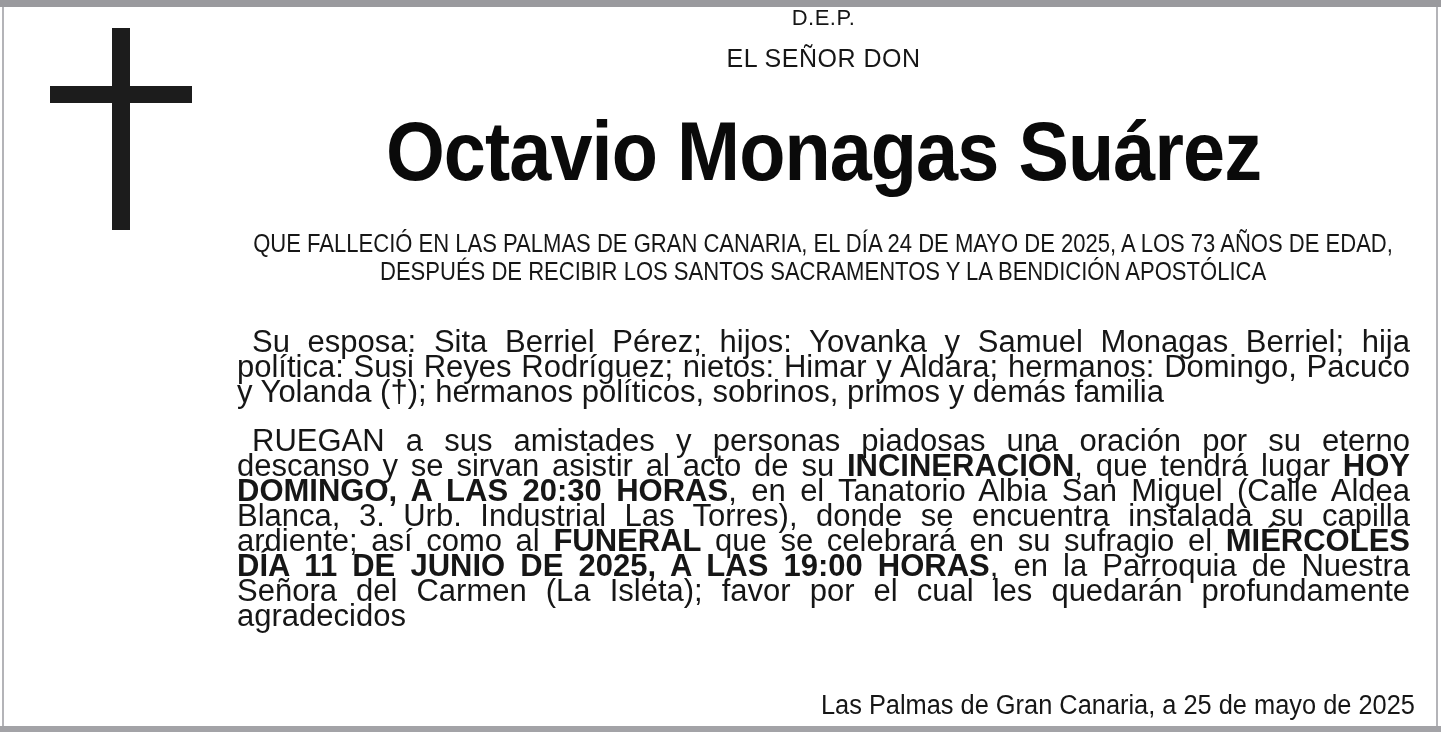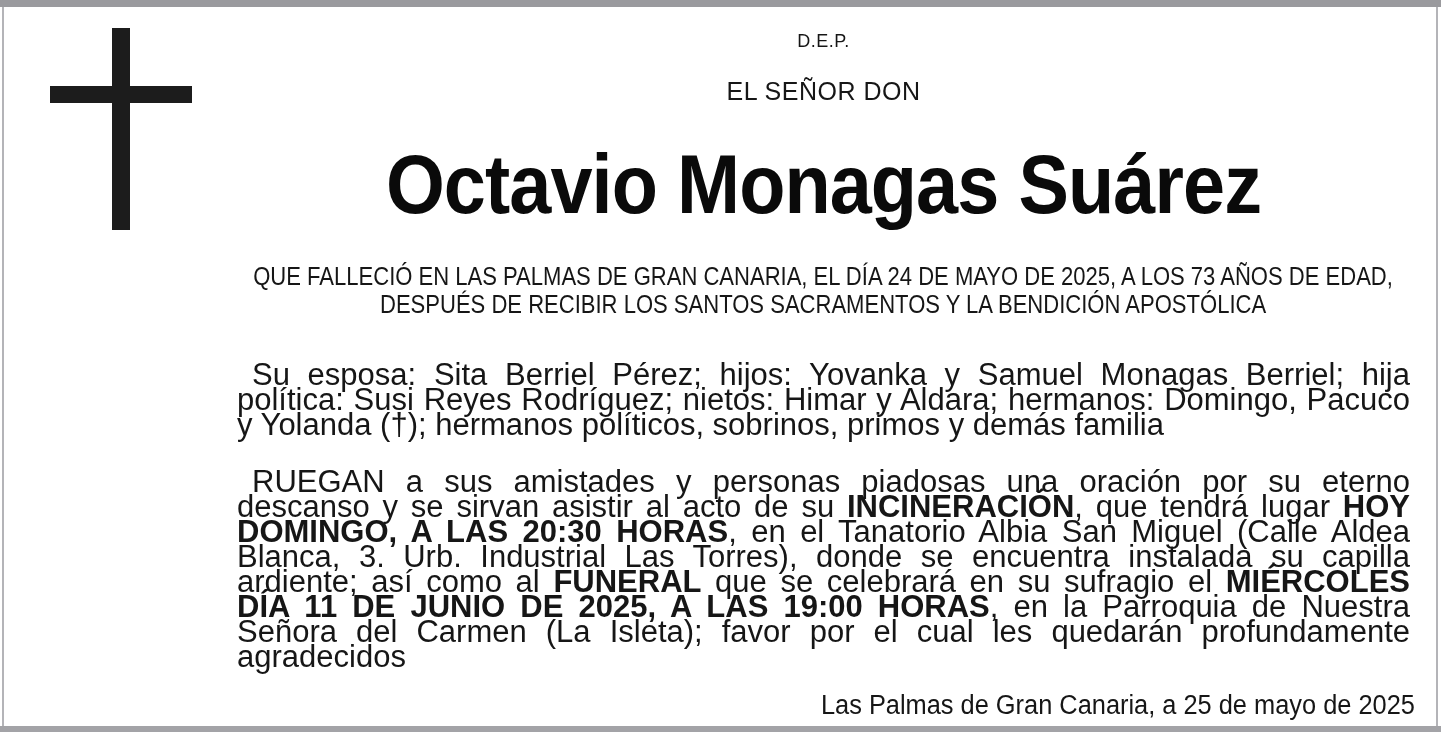--- a/index.html
+++ b/index.html
@@ -19,42 +19,42 @@
   .edge-right { position: absolute; right: 3px; top: 7px; bottom: 6px; width: 2px; background: #b4b4b8; }
 
   
   .cross { position: absolute; left: 50px; top: 28px; width: 142px; height: 202px; }
   .cross .cv { position: absolute; left: 62px; top: 0; width: 18px; height: 202px; background: #1c1c1c; }
   .cross .ch { position: absolute; left: 0; top: 58px; width: 142px; height: 17px; background: #1c1c1c; }
 
   .column { position: absolute; left: 237px; top: 0; width: 1173px; }
   .center { text-align: center; }
 
-  .dep        { font-size: 18px; line-height: 26px; margin-top: 28px; letter-spacing: 0.5px; }
-  .salutation { font-size: 25px; line-height: 30px; margin-top: 22px; letter-spacing: 0.5px; }
+  .dep        { font-size: 22px; line-height: 26px; margin-top: 5px; letter-spacing: 0.5px; }
+  .salutation { font-size: 25px; line-height: 30px; margin-top: 12px; letter-spacing: 0.5px; }
 
   .name {
     font-size: 84px; font-weight: bold; line-height: 92px; margin-top: 32px;
     color: #0a0a0a; white-space: nowrap;
     transform: scaleX(0.90); transform-origin: 50% 50%;
     letter-spacing: -1px;
   }
 
   .notice {
     font-size: 26px; line-height: 28px; margin-top: 32px;
     width: 118%; margin-left: -9%;
     transform: scaleX(0.8475); transform-origin: 50% 0;
   }
 
   .bodytext {
     font-size: 31px; line-height: 25px;
     text-align: justify; text-indent: 15px;
   }
   .family  { margin-top: 44px; }
-  p.request { margin: 32px 0 0 0; }
+  p.request { margin: 24px 0 0 0; }
   .b { font-weight: bold; }
 
   .dateline {
     position: absolute; right: 26px; top: 690px;
     font-size: 27px; line-height: 30px;
     transform: scaleX(0.94); transform-origin: 100% 50%;
     white-space: nowrap;
   }
 </style>
 </head>

